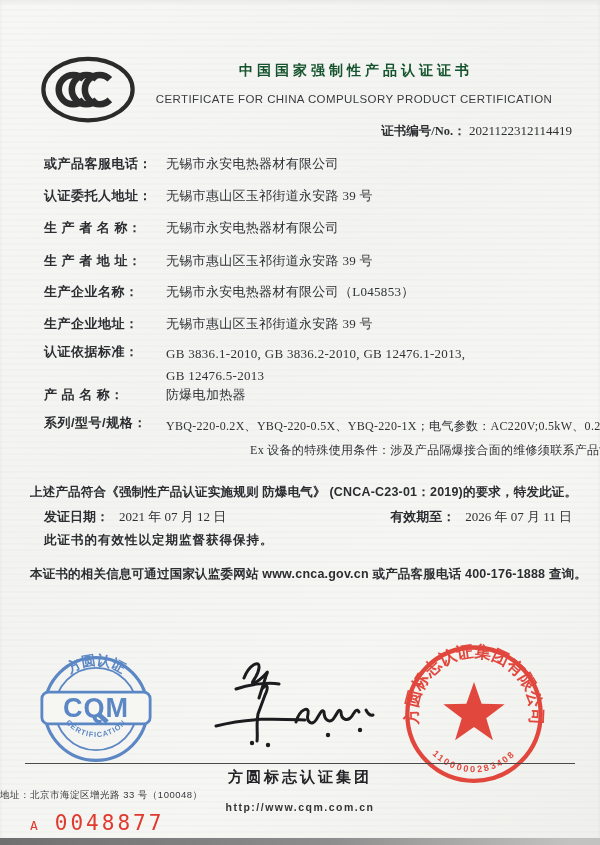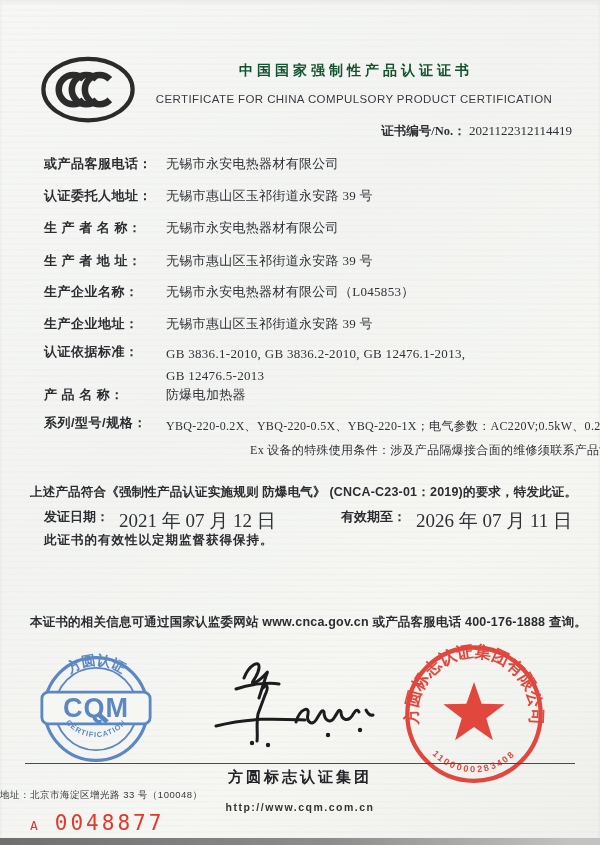--- a/index.html
+++ b/index.html
@@ -48,23 +48,23 @@
   .model-lines{line-height:24px;}
   .model-line3{display:block;padding-left:84px;font-size:12px;}
   .model-l{font-size:12px;}
   .statement{
     left:30px;top:484px;width:552px;
     font-size:12.5px;font-weight:700;letter-spacing:.2px;color:#2c2d31;white-space:nowrap;
   }
   .dates{left:44px;right:28px;top:508px;display:flex;justify-content:space-between;}
   .dates .pair{display:flex;}
   .dates .lab{font-size:13px;font-weight:700;color:#2c2d31;margin-right:10px;}
-  .dates .val{font-family:"Liberation Serif",serif;font-size:19px;color:#2f3034;}
+  .dates .val{font-family:"Liberation Serif",serif;font-size:13px;color:#2f3034;}
   .note1{left:44px;top:532px;font-size:12.5px;font-weight:700;letter-spacing:1px;color:#2c2d31;}
-  .note2{left:30px;top:566px;font-size:12.5px;font-weight:700;letter-spacing:.2px;color:#2c2d31;white-space:nowrap;margin-top:48px;}
+  .note2{left:30px;top:566px;font-size:12.5px;font-weight:700;letter-spacing:.2px;color:#2c2d31;white-space:nowrap;}
   
   .divider{left:25px;top:763px;width:550px;height:0;border-top:1.6px solid #4a4a4a;}
   .footer-org{left:0;right:0;top:768px;text-align:center;font-size:15px;font-weight:800;letter-spacing:3px;color:#242428;}
   .footer-addr{left:0;right:0;top:789px;font-size:9.5px;color:#38393d;letter-spacing:.5px;}
   .footer-url{left:0;right:0;top:801px;text-align:center;font-size:10.5px;font-weight:700;letter-spacing:1.5px;color:#333;}
   .serial{left:30px;top:811px;color:#e0392e;display:flex;align-items:baseline;}
   .serial .pfx{font-size:13px;margin-right:16px;letter-spacing:1px;font-family:"DejaVu Sans Mono",monospace;}
   .serial .num{font-size:21px;letter-spacing:3px;font-family:"DejaVu Sans Mono",monospace;}
   .bottom-band{
     position:absolute;left:0;right:0;bottom:0;height:7px;

